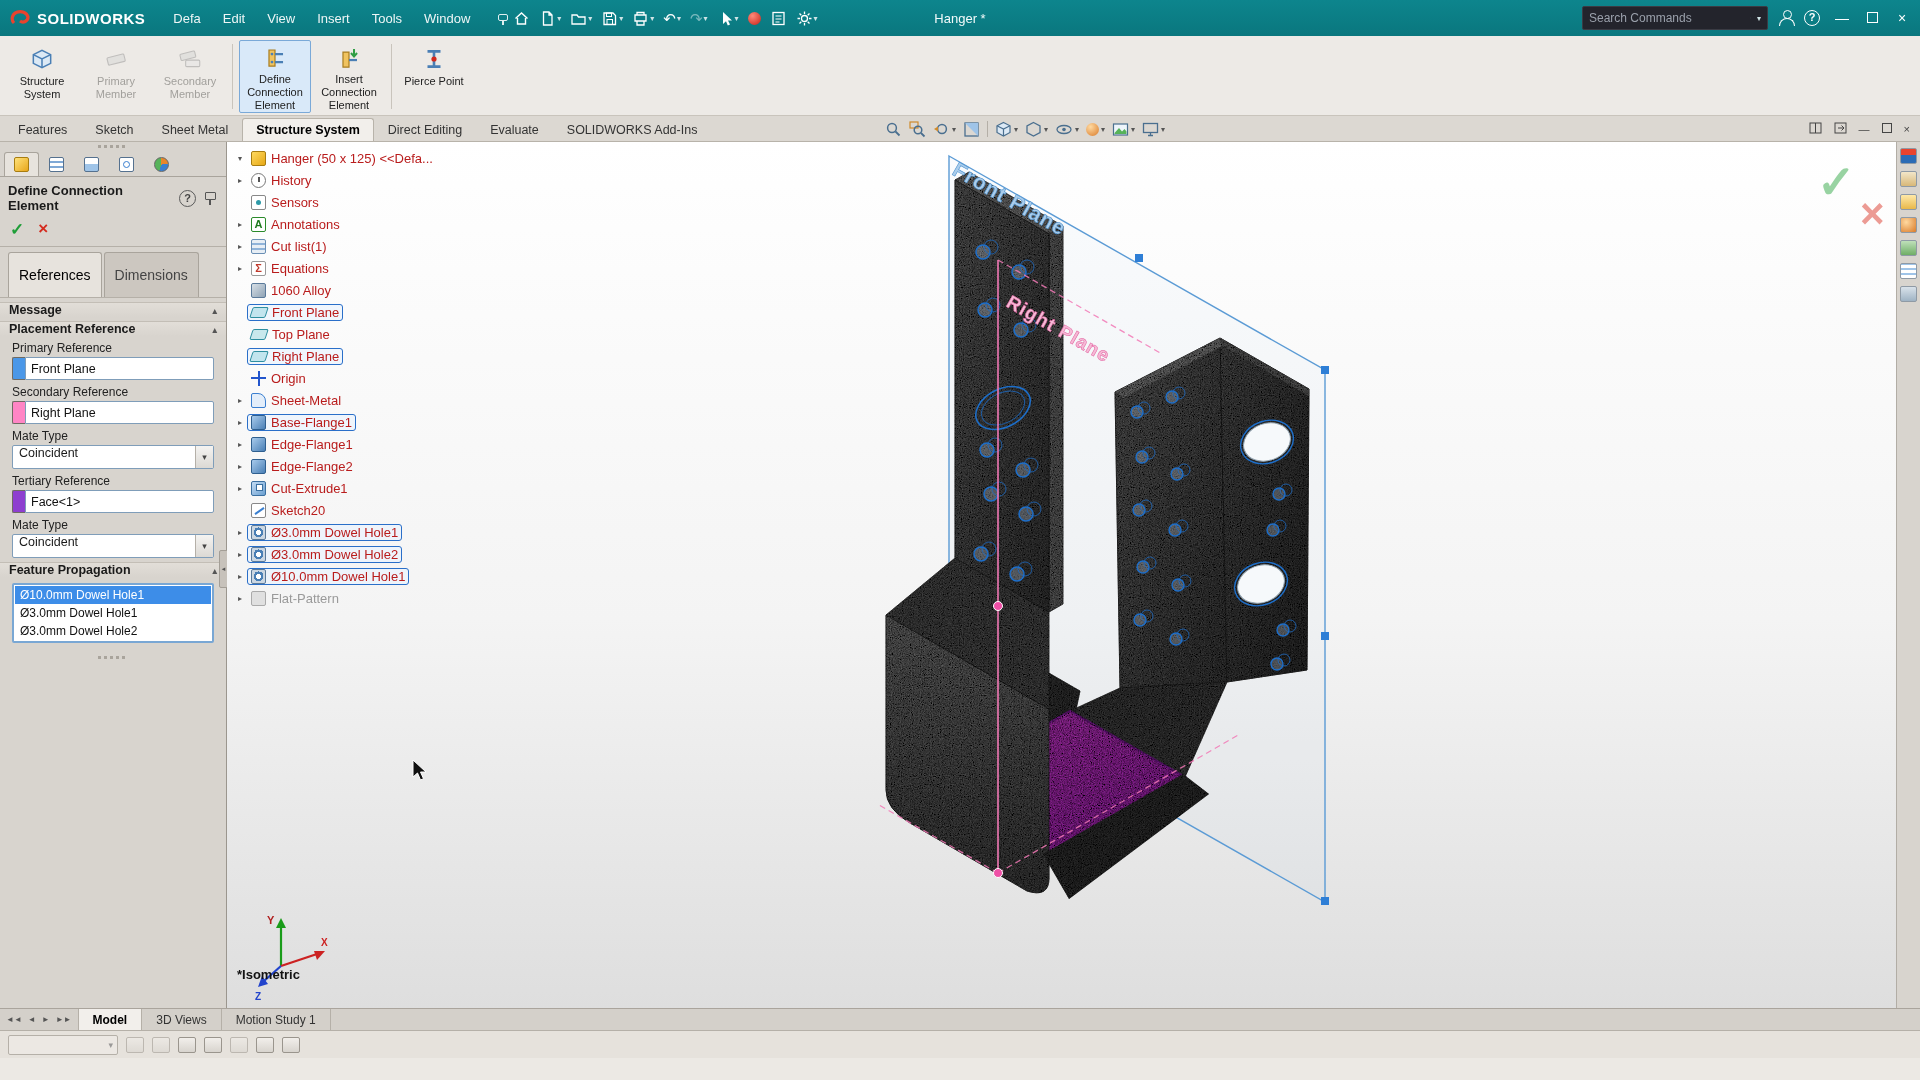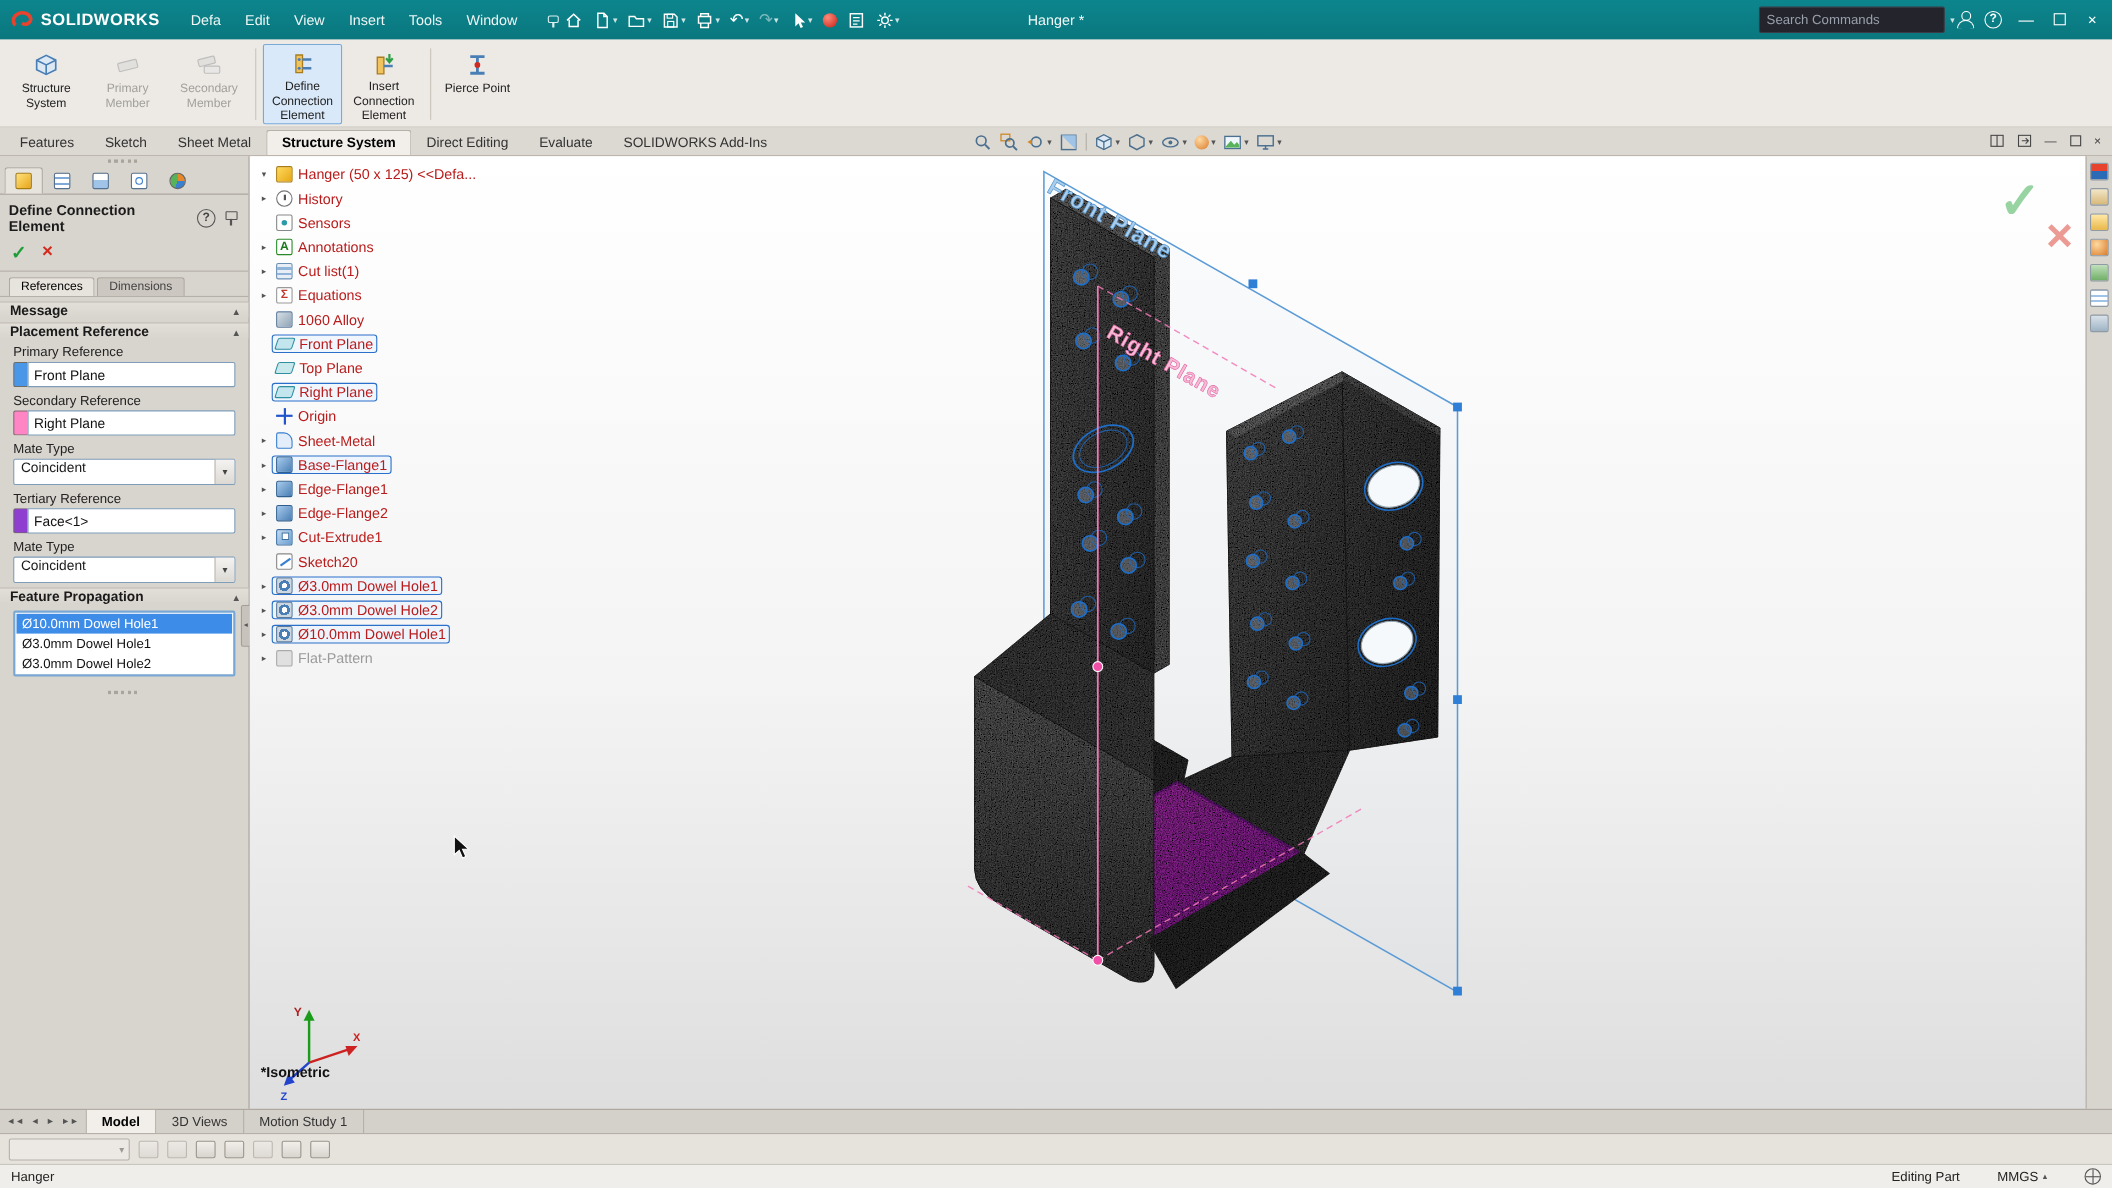--- a/index.html
+++ b/index.html
@@ -17,21 +17,21 @@
   .pin-menu::after{content:"";position:absolute;left:6px;top:9px;width:1.5px;height:5px;background:#dfeff0}
   .tb-tools{display:flex;align-items:center;gap:3px}
   .ticonbtn{display:flex;align-items:center;gap:1px;padding:3px 3px;border-radius:2px;cursor:default}
   .ticonbtn svg{display:block}
   .ticonbtn .uglyph{font-size:15px;line-height:15px;color:#fff}
   .ticonbtn.dim .uglyph{color:rgba(255,255,255,.45)}
   .tcaret{font-size:8px;color:#cfe4e6}
   .redball{width:13px;height:13px;border-radius:50%;background:radial-gradient(circle at 35% 30%,#ff8a7a,#c62015)}
   .doc-title{position:absolute;left:50%;transform:translateX(-50%);font-size:13px;color:#f2fafa}
   .tb-right{margin-left:auto;display:flex;align-items:center;gap:10px}
-  .searchbox{display:flex;align-items:center;width:169px;height:24px;background:#23242c;border:1px solid #3a3b44;border-radius:2px;padding:0 6px;gap:6px}
+  .searchbox{display:flex;align-items:center;width:186px;height:24px;background:#23242c;border:1px solid #3a3b44;border-radius:2px;padding:0 6px;gap:6px}
   .searchbox input{flex:1;background:transparent;border:none;outline:none;color:#cdd2da;font-size:12px;font-family:"Liberation Sans",sans-serif}
   .searchbox input::placeholder{color:#9aa0ab}
   .winctl{display:flex;align-items:center;gap:14px;margin-left:4px}
   .winctl .wbtn{width:16px;text-align:center;cursor:default;font-size:14px;color:#fff}
   .maxbox{width:11px;height:11px;border:1.5px solid #fff;display:inline-block}
   .user-icon{width:16px;height:16px;position:relative}
   .user-icon::before{content:"";position:absolute;left:4.5px;top:0;width:7px;height:7px;border:1.5px solid #fff;border-radius:50%}
   .user-icon::after{content:"";position:absolute;left:1px;top:8px;width:14px;height:7px;border:1.5px solid #fff;border-bottom:none;border-radius:8px 8px 0 0}
   .help-circle{width:16px;height:16px;border:1.5px solid #fff;border-radius:50%;text-align:center;line-height:13px;font-size:11px;font-weight:bold;color:#fff}
 
@@ -81,21 +81,21 @@
   .pm-title-row{display:flex;align-items:center;gap:6px;padding:6px 8px 4px 8px}
   .pm-title{font-weight:bold;font-size:13px;flex:1}
   .pm-help{width:17px;height:17px;border:1.5px solid #5a5a5a;border-radius:50%;text-align:center;line-height:14px;font-size:11px;font-weight:bold;color:#444;cursor:default}
   .pm-pin{width:16px;height:16px;position:relative;cursor:default}
   .pm-pin::before{content:"";position:absolute;left:3px;top:2px;width:9px;height:6px;border:1.5px solid #555;border-radius:1px}
   .pm-pin::after{content:"";position:absolute;left:7px;top:9px;width:1.5px;height:6px;background:#555}
   .pm-okrow{display:flex;gap:14px;padding:2px 10px 6px 10px;border-bottom:1px solid #b5b0a8}
   .pm-okrow .ok{color:#1f9e38;font-size:17px;font-weight:bold;cursor:default}
   .pm-okrow .cancel{color:#d42b1e;font-size:17px;font-weight:bold;cursor:default}
   .pm-subtabs{display:flex;padding:5px 8px 0 8px;gap:2px;border-bottom:1px solid #b5b0a8}
-  .sub{padding:2px 10px;font-size:11px;background:#ccc7c0;border:1px solid #a9a49c;border-bottom:none;border-radius:3px 3px 0 0;cursor:default;color:#444}
+  .sub{padding:14px 10px;font-size:14px;background:#ccc7c0;border:1px solid #a9a49c;border-bottom:none;border-radius:3px 3px 0 0;cursor:default;color:#444}
   .sub.active{background:#e7e3dd;color:#000}
   .pm-body{padding:4px 0}
   .sec{margin-bottom:4px}
   .sec-h{display:flex;align-items:center;justify-content:space-between;padding:0 9px;font-weight:bold;font-size:12.5px;border-top:1px solid #c3beb6;background:linear-gradient(#e2ded8,#d8d4ce);cursor:default}
   .sec-h .col::after{content:"▴";font-size:9px;color:#555}
   .msg{margin:4px 8px 8px 8px;background:#fbf3a0;border:1px solid #d9cf78;padding:5px 6px;font-size:12px;line-height:1.3;color:#222}
   .ptype{display:flex;gap:10px;padding:6px 12px 10px 12px}
   .ptbtn{width:46px;height:40px;background:#fff;border:1px solid #8f8a82;border-radius:2px;display:flex;align-items:center;justify-content:center;cursor:default}
   .ptbtn.active{background:#d9e9f9;border:2px solid #5a8fc8}
   .flab{padding:5px 12px 2px 12px;font-size:12px;color:#222}
@@ -868,24 +868,14 @@
     <span class="mdd"></span>
     <span class="mi"></span>
     <span class="mi"></span>
     <span class="mi on"></span>
     <span class="mi on"></span>
     <span class="mi"></span>
     <span class="mi on"></span>
     <span class="mi on"></span>
   </div>
 
-  <div class="sbar">
-    <span class="sleft">Hanger</span>
-    <span class="sitem">Editing Part</span>
-    <span class="sitem mmgs">
-        <span>MMGS</span>
-      </span>
-    <span class="sitem">
-        <span class="globe"></span>
-      </span>
-  </div>
 
 </div>
 
 </body></html>

